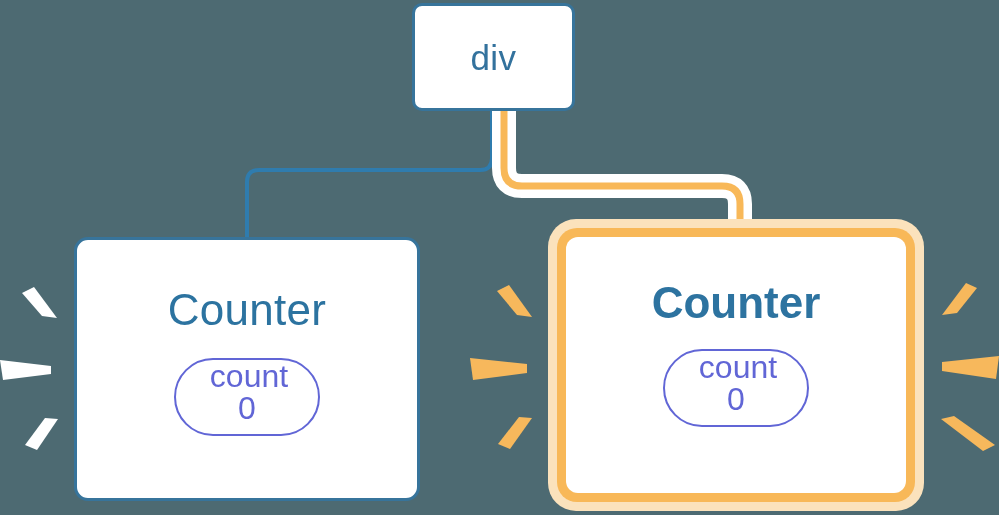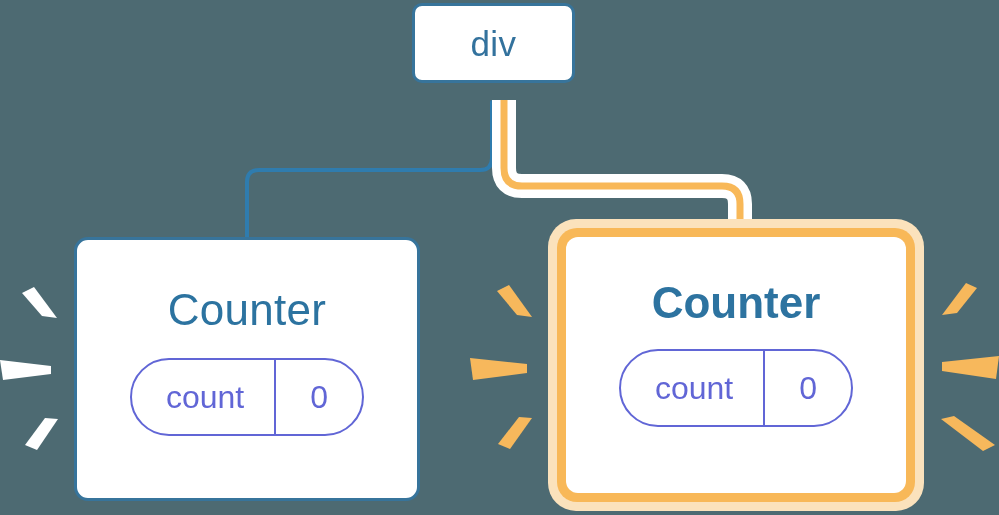--- a/index.html
+++ b/index.html
@@ -15,21 +15,21 @@
   
   #wires{position:absolute;left:0;top:0;width:999px;height:515px;z-index:1;}
 
   
   #rays{position:absolute;left:0;top:0;width:999px;height:515px;z-index:2;pointer-events:none;}
 
   
   .node{position:absolute;z-index:3;background:#ffffff;box-sizing:border-box;}
 
   .node-div{
-    left:412px;top:3px;width:163px;height:80px;
+    left:412px;top:3px;width:163px;height:108px;
     border:3px solid #37749b;
     border-radius:10px;
     display:flex;align-items:center;justify-content:center;
   }
   .node-div .title{
     color:#33729d;
     font-size:35px;
     font-weight:400;
     letter-spacing:0.5px;
     line-height:1;
@@ -55,20 +55,21 @@
 
   
   .pill{
     margin-top:26px;
     height:78px;
     display:flex;align-items:stretch;
     border:2px solid #6166d6;
     border-radius:40px;
     box-sizing:border-box;
     background:transparent;
+    flex-direction:column;
   }
   .pill .key{
     display:flex;align-items:center;justify-content:center;
     padding:0 30px 0 34px;
     color:#6166d6;
     font-size:32px;
     line-height:1;
   }
   .pill .sep{width:2px;background:#6166d6;}
   .pill .val{

